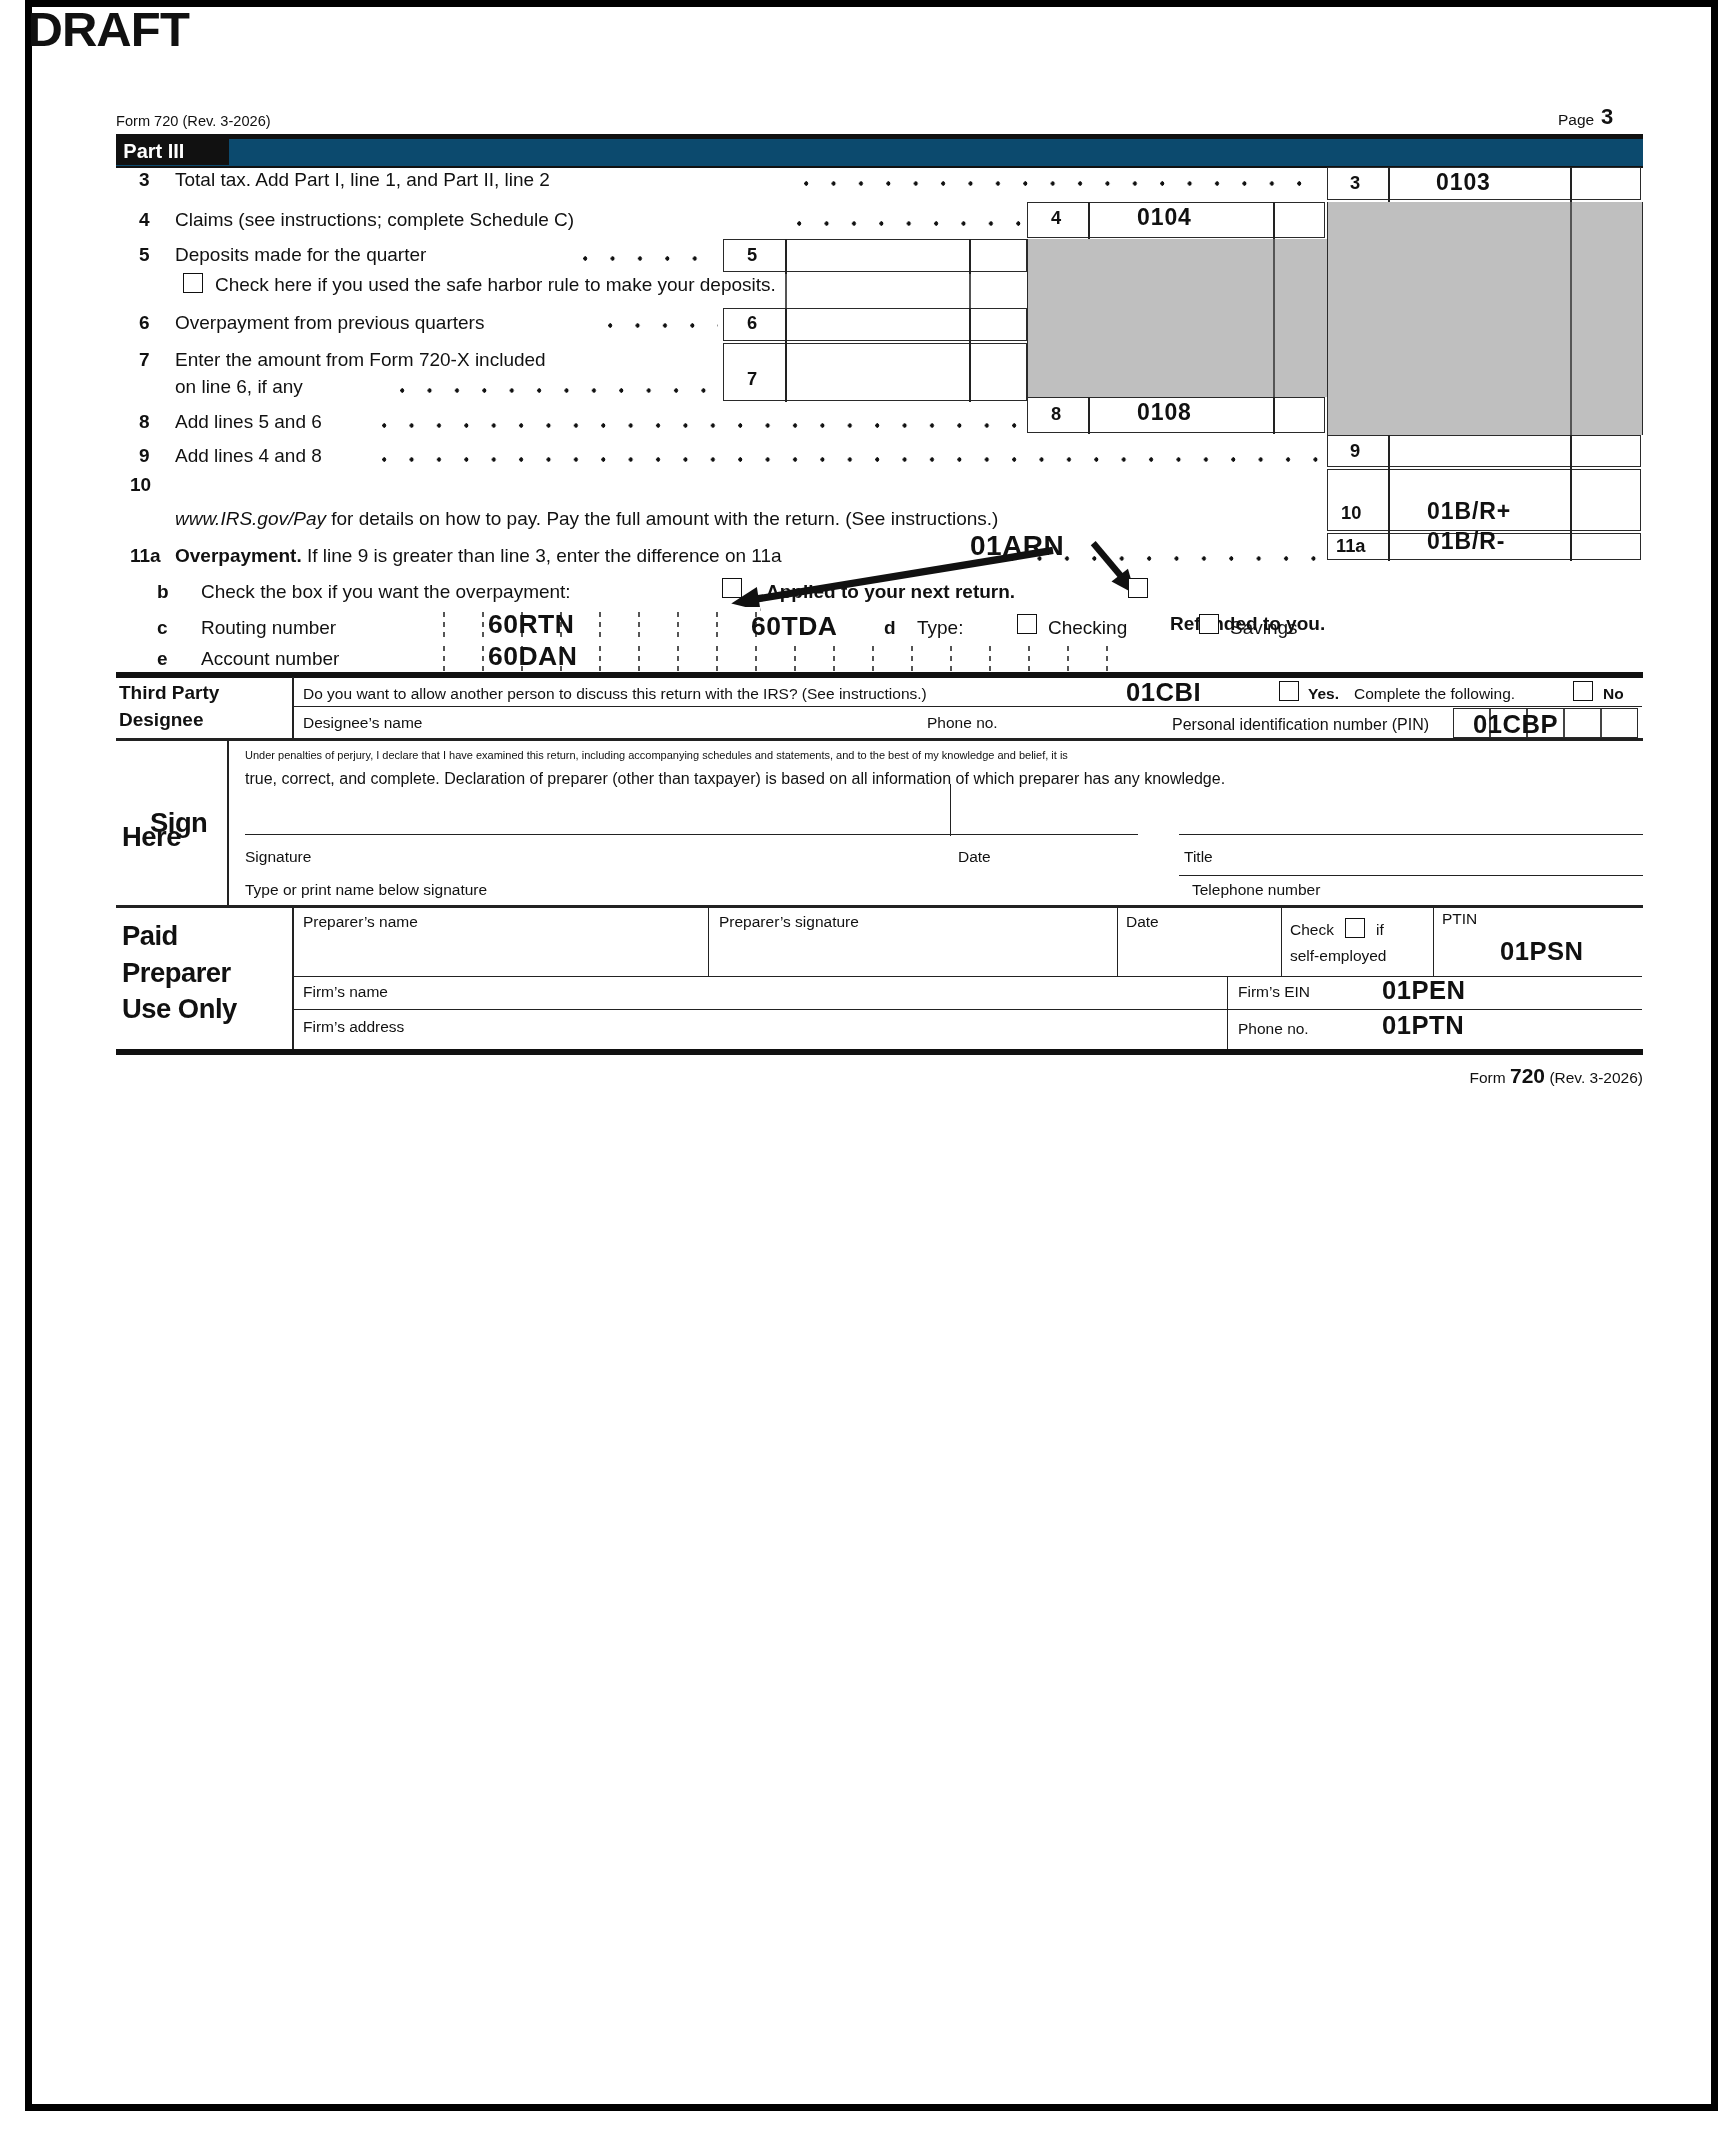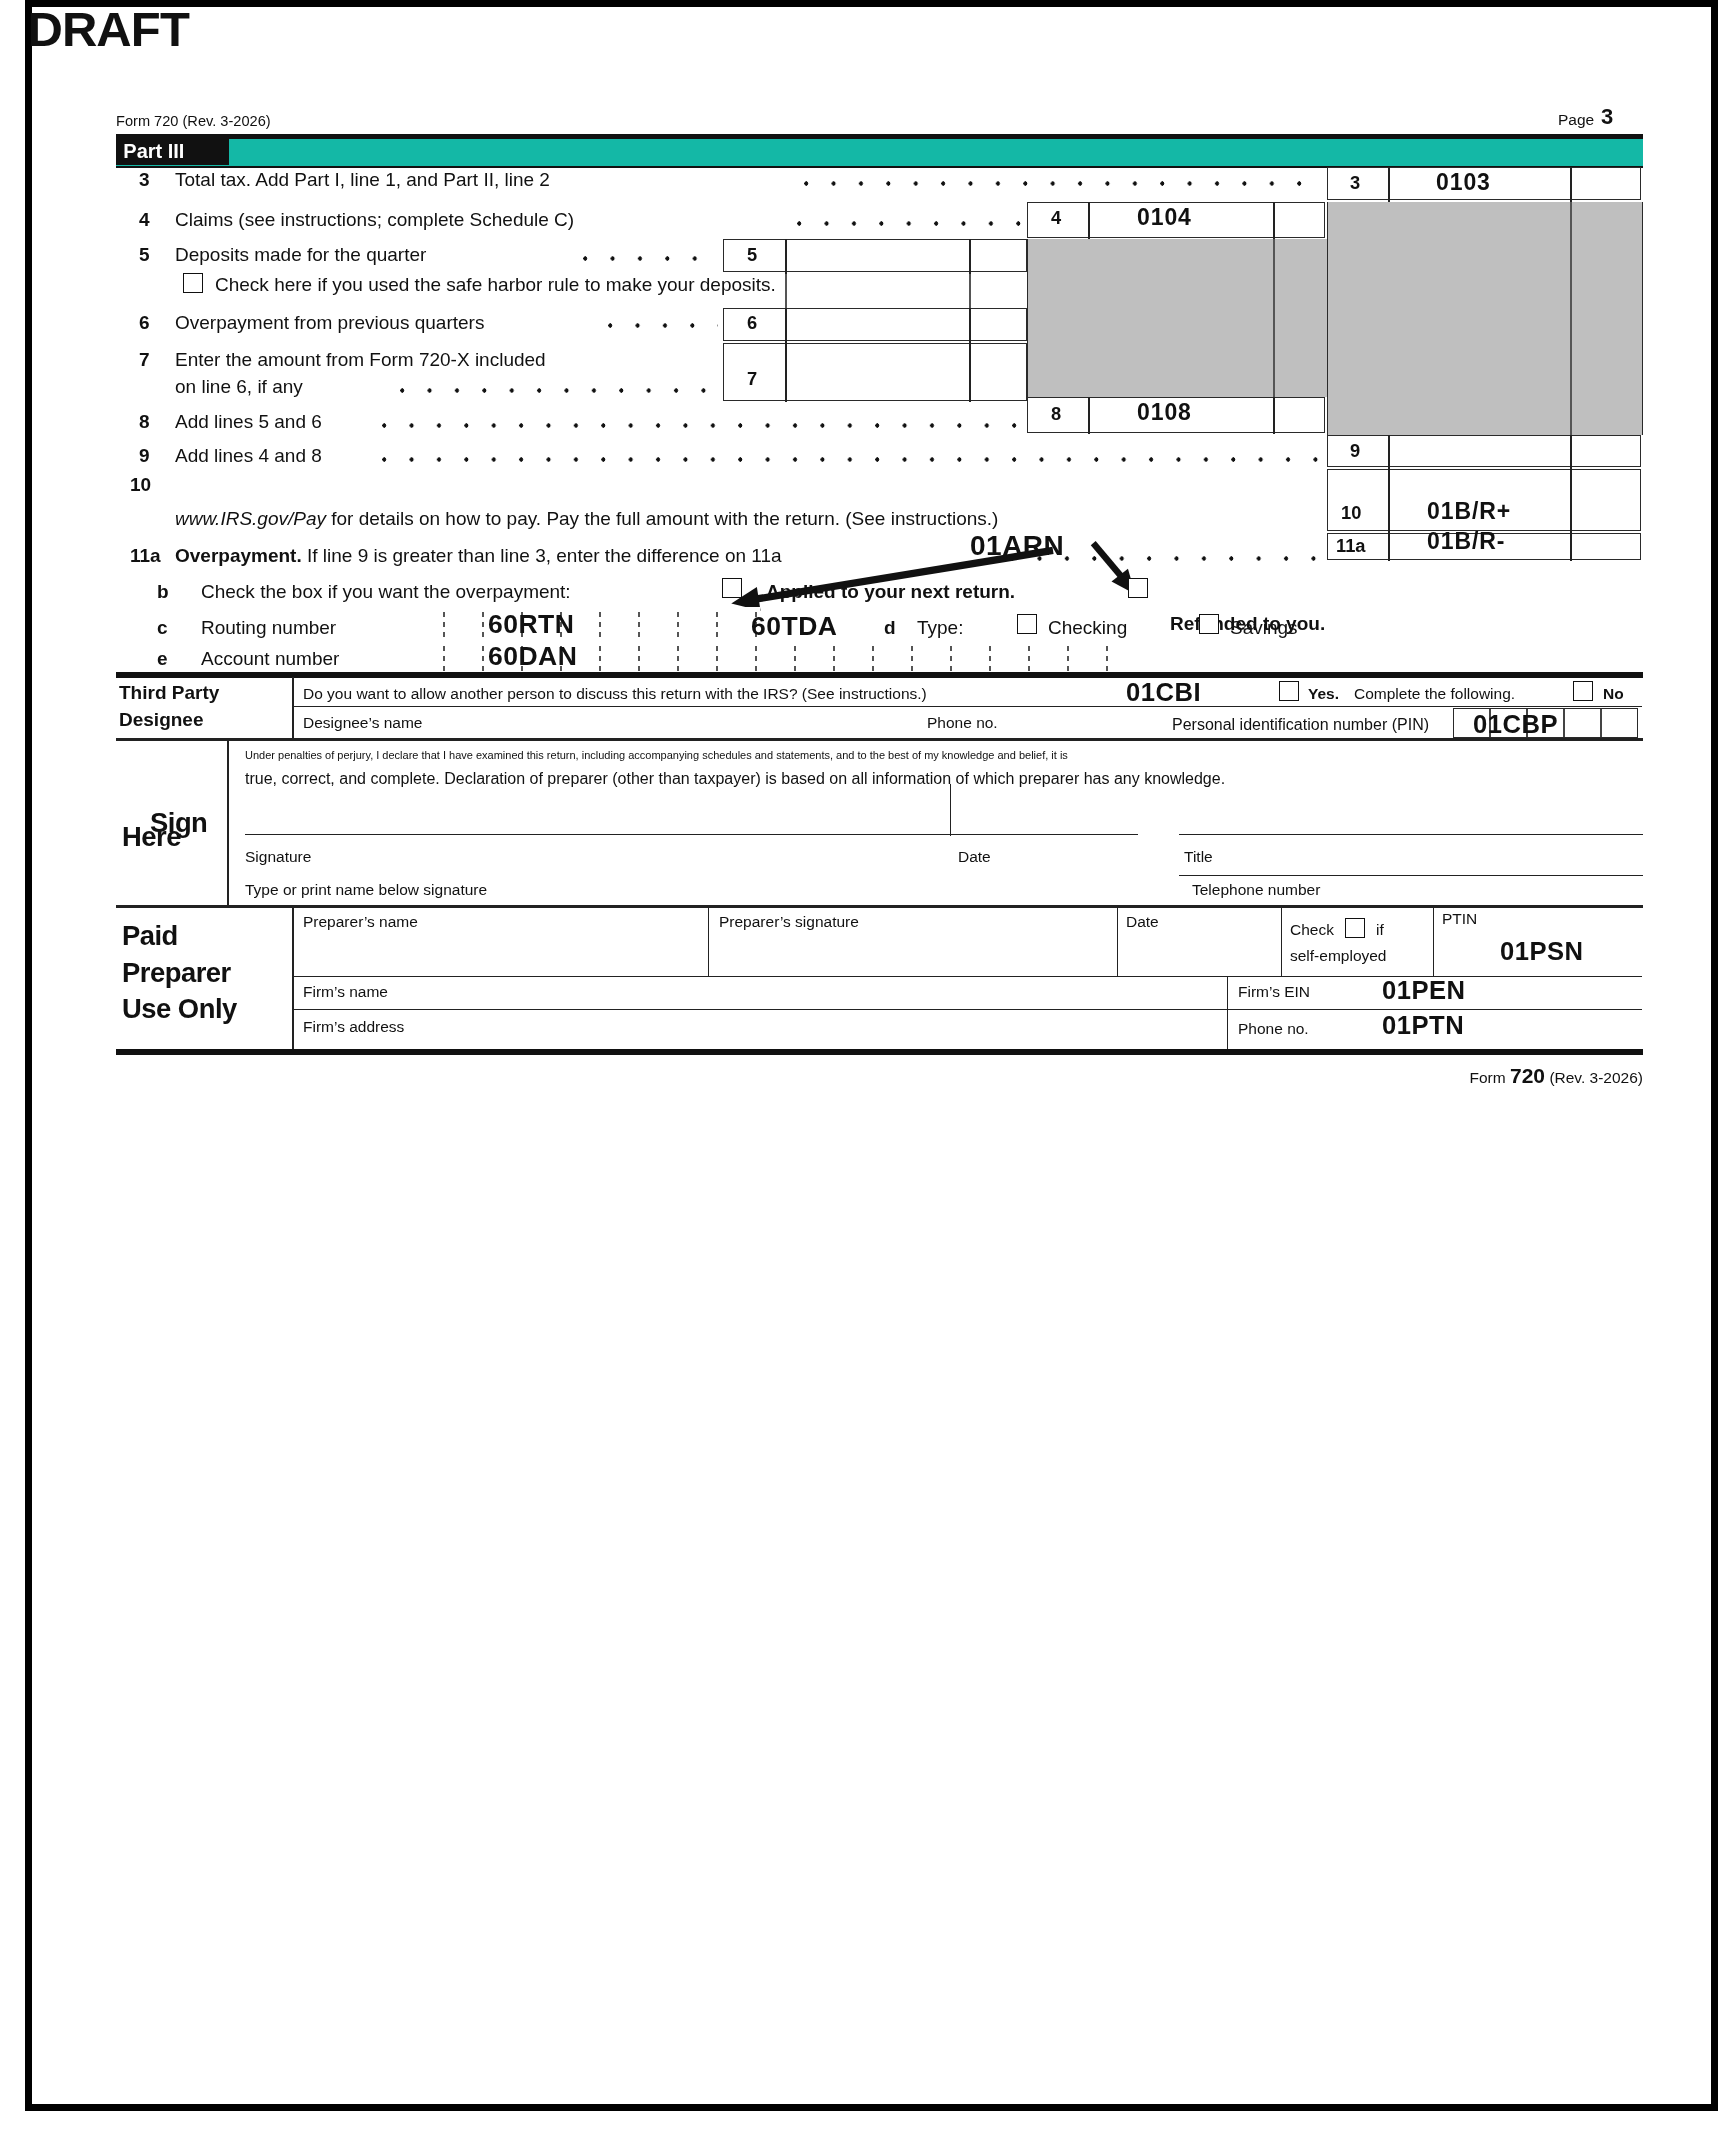--- a/index.html
+++ b/index.html
@@ -17,21 +17,21 @@
   .vl{position:absolute;width:1.8px;background:#222;}
   .thick{position:absolute;background:#111;}
   .gray{position:absolute;background:#bfbfbf;}
   .bx{position:absolute;border:1.8px solid #2a2a2a;background:#fff;}
   .dots{position:absolute;height:4.6px;background-image:radial-gradient(circle at 2.3px 2.3px,#111 1.8px,transparent 2.2px);background-size:27.4px 4.6px;background-repeat:repeat-x;}
   .comb{position:absolute;background-image:
       repeating-linear-gradient(to bottom,#fff 0 4.6px,transparent 4.6px 10px),
       repeating-linear-gradient(to right,transparent 0 37px,#555 37px 39px);}
   .boxlabel{font-weight:bold;font-size:18.3px;}
   .boxval{font-weight:bold;font-size:23px;letter-spacing:0.9px;}
-  .partbar{position:absolute;left:116px;top:134px;width:1527px;height:34px;background:#14b8a6;
+  .partbar{position:absolute;left:116px;top:134px;width:1527px;height:34px;background:#0c4a6e;
            border-top:5.5px solid #111;border-bottom:2.7px solid #111;box-sizing:border-box;}
   .partlabel{position:absolute;left:0;top:0;width:106px;height:25.6px;background:#111;color:#fff;
              font-weight:bold;font-size:20px;padding-left:7.3px;line-height:25.6px;}
   .sectitle{font-weight:bold;font-size:27.4px;letter-spacing:-0.5px;}
 </style>
 </head>
 <body>
 
 <div class="page">
   <div class="frame"></div>

